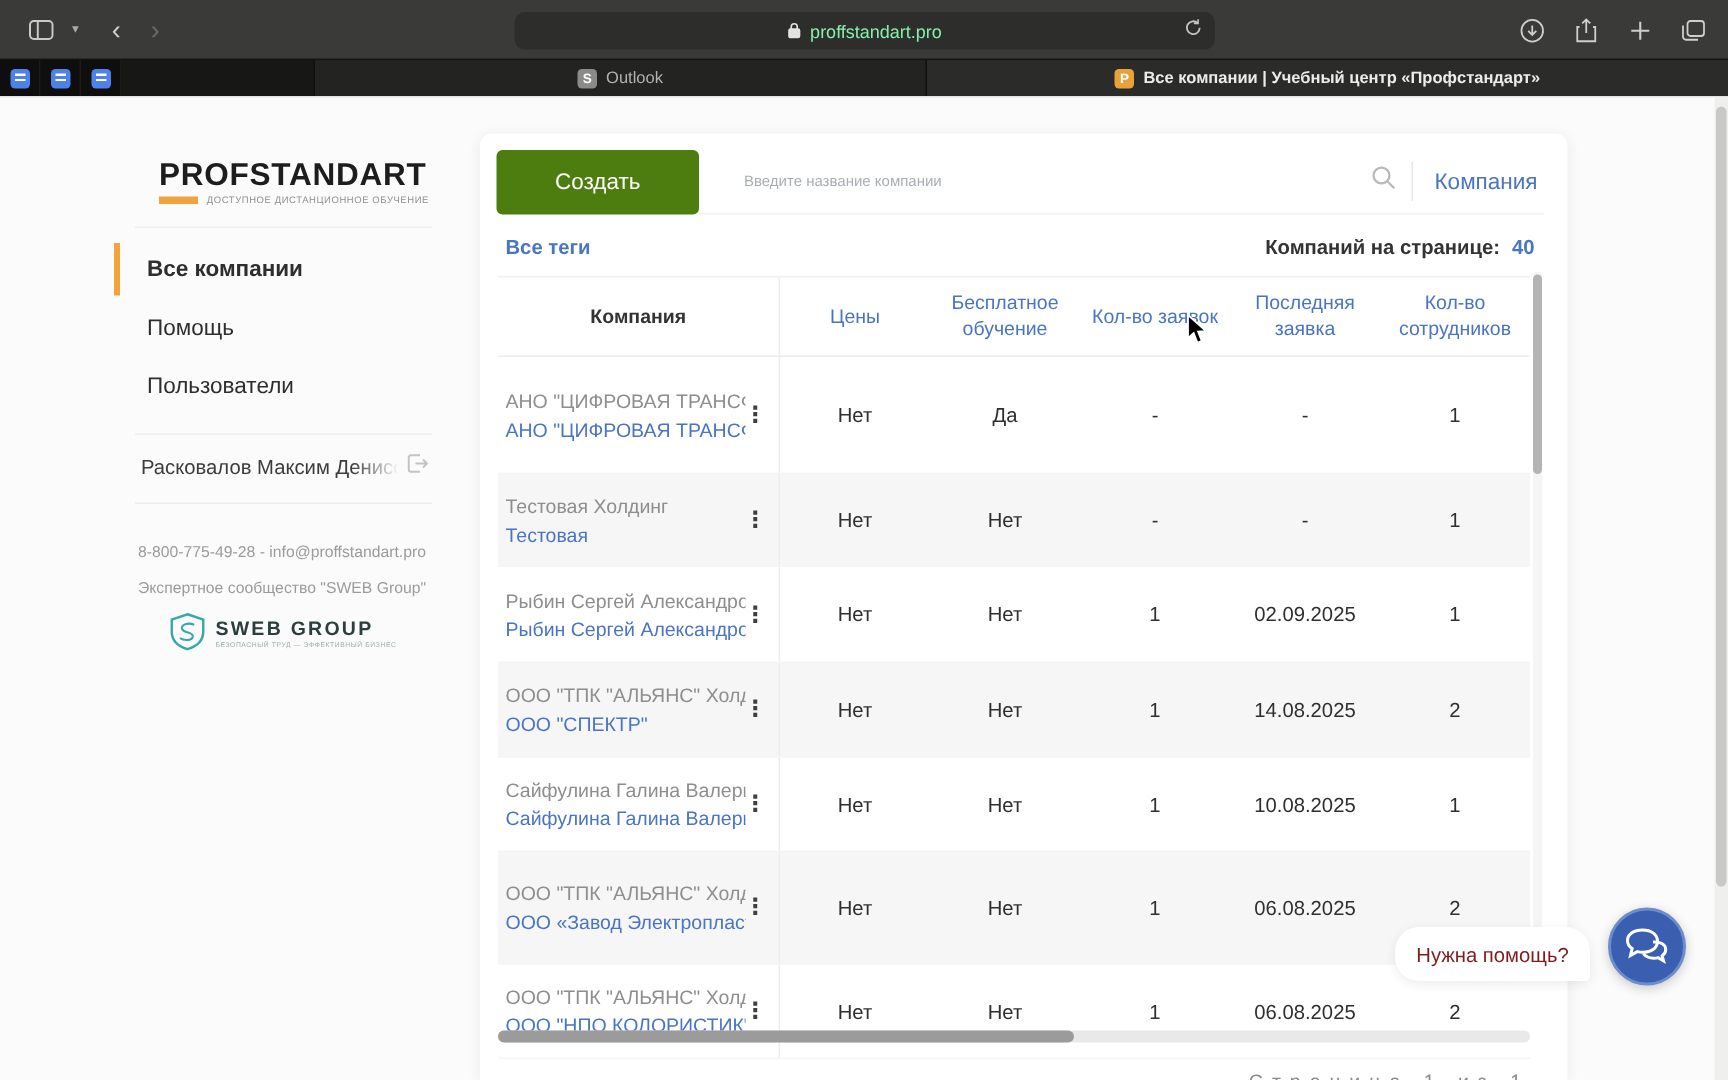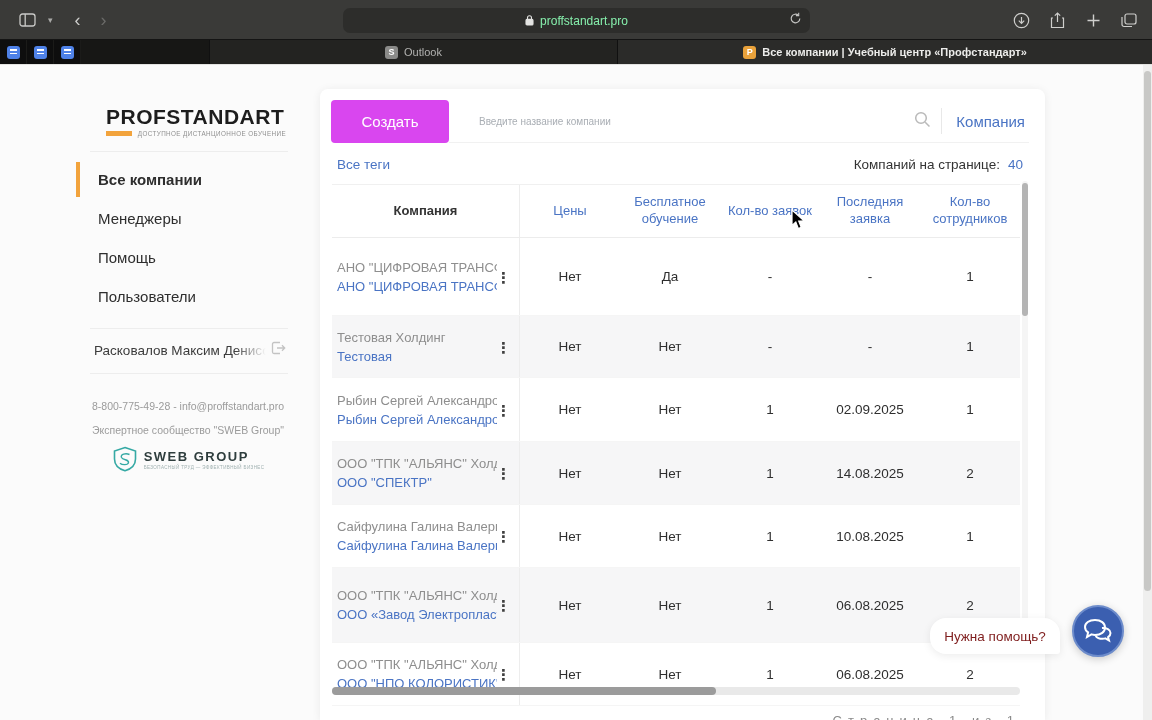--- a/index.html
+++ b/index.html
@@ -58,28 +58,28 @@
   .sb-footer { margin-top:26px; text-align:center; }
   .sb-footer .line { font-size:10.5px; color:#9b9b9b; margin-top:12px; white-space:nowrap; }
   .sweb { margin-top:10px; display:flex; align-items:center; justify-content:center; gap:6px; }
   .sweb-text { text-align:left; }
   .sweb-brand { font-size:13px; font-weight:700; letter-spacing:1.5px; color:#2e3d3d; }
   .sweb-tag { font-size:4.5px; color:#9fb0b0; letter-spacing:0.4px; margin-top:1px; }
 
   
   .card { position:absolute; left:320px; top:24px; width:725px; height:632px; background:#fff; border-radius:8px 8px 0 0; box-shadow:0 1px 10px rgba(0,0,0,0.07); }
   .top-row { display:flex; align-items:center; height:54px; padding:11px 16px 0 11px; }
-  .btn-create { width:118px; height:43px; background:#d946ef; color:#fff; border:none; border-radius:4px; font-size:15px; font-family:inherit; cursor:pointer; }
+  .btn-create { width:135px; height:43px; background:#4d7c0f; color:#fff; border:none; border-radius:4px; font-size:15px; font-family:inherit; cursor:pointer; }
   .search-wrap { flex:1; display:flex; align-items:center; height:43px; border-bottom:1px solid #f1f1f1; }
   .search-input { flex:1; border:none; outline:none; font-size:10px; padding-left:30px; color:#333; font-family:inherit; }
   .search-input::placeholder { color:#a9aeb4; }
   .search-ico { color:#b9b9b9; margin-right:10px; }
   .vline { width:1px; height:26px; background:#e8e8e8; margin-right:14px; }
   .entity { font-size:15px; color:#4a74c4; padding-right:4px; cursor:pointer; }
-  .tags-row { display:flex; align-items:center; justify-content:space-between; padding:14px 22px 0 17px; }
+  .tags-row { display:flex; align-items:center; justify-content:space-between; padding:14px 22px 0 17px;font-weight:bold; }
   .link { color:#4a74c4; font-size:13.5px; cursor:pointer; }
   .per-page { font-size:13.5px; color:#333; }
   .per-page .val { color:#4a74c4; margin-left:8px; cursor:pointer; }
 
   .table { margin:12px 25px 0 12px; }
   .thead { display:flex; height:54px; border-top:1px solid #f0f0f0; border-bottom:1px solid #ececec; }
   .th { display:flex; align-items:center; justify-content:center; text-align:center; font-size:13px; color:#4a74c4; line-height:1.3; cursor:pointer; }
   .th.first { width:188px; color:#333; font-weight:bold; border-right:1px solid #ededed; cursor:default; }
   .th.c { width:100px; }
   .trow { display:flex; align-items:center; border-bottom:1px solid #f5f5f5; }
@@ -197,23 +197,20 @@
         <span class="logo-bar"></span>
         <span class="logo-tagline">ДОСТУПНОЕ ДИСТАНЦИОННОЕ ОБУЧЕНИЕ</span>
       </div>
     </div>
     <div class="sb-divider"></div>
     <div class="nav">
         <div class="nav-item active">
           <span>Все компании</span>
         </div>
         <div class="nav-item">
-          <span>Менеджеры</span>
-        </div>
-        <div class="nav-item">
           <span>Помощь</span>
         </div>
         <div class="nav-item">
           <span>Пользователи</span>
         </div>
       </div>
     <div class="sb-divider" style="margin-top:12px"></div>
     <div class="user-row">
       <span class="user-name">Расковалов Максим Денисович</span>
       <span class="logout">

